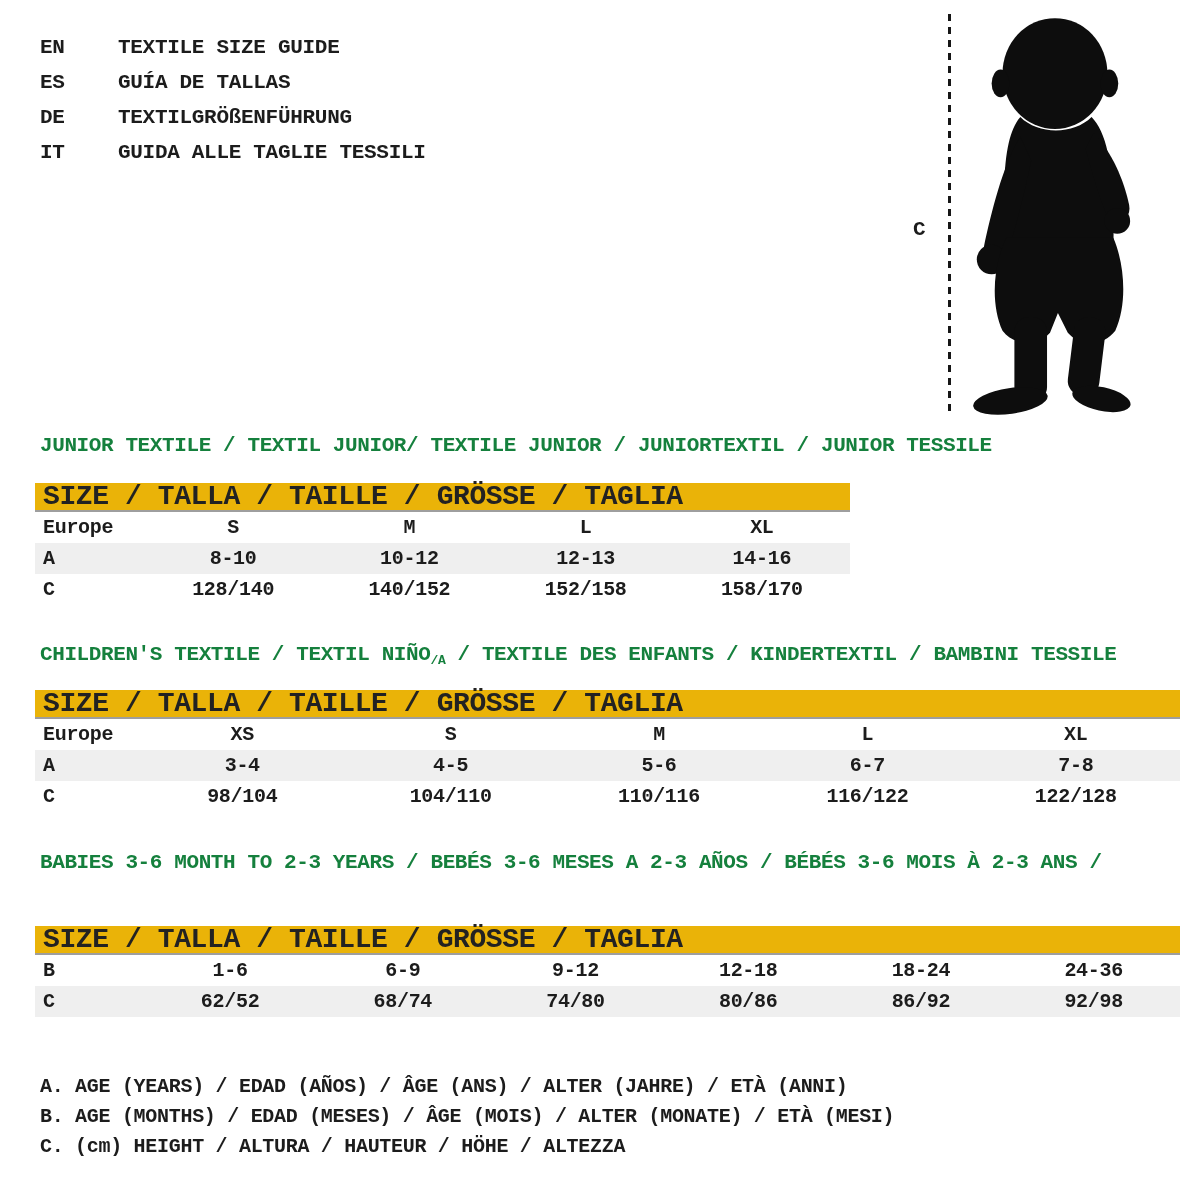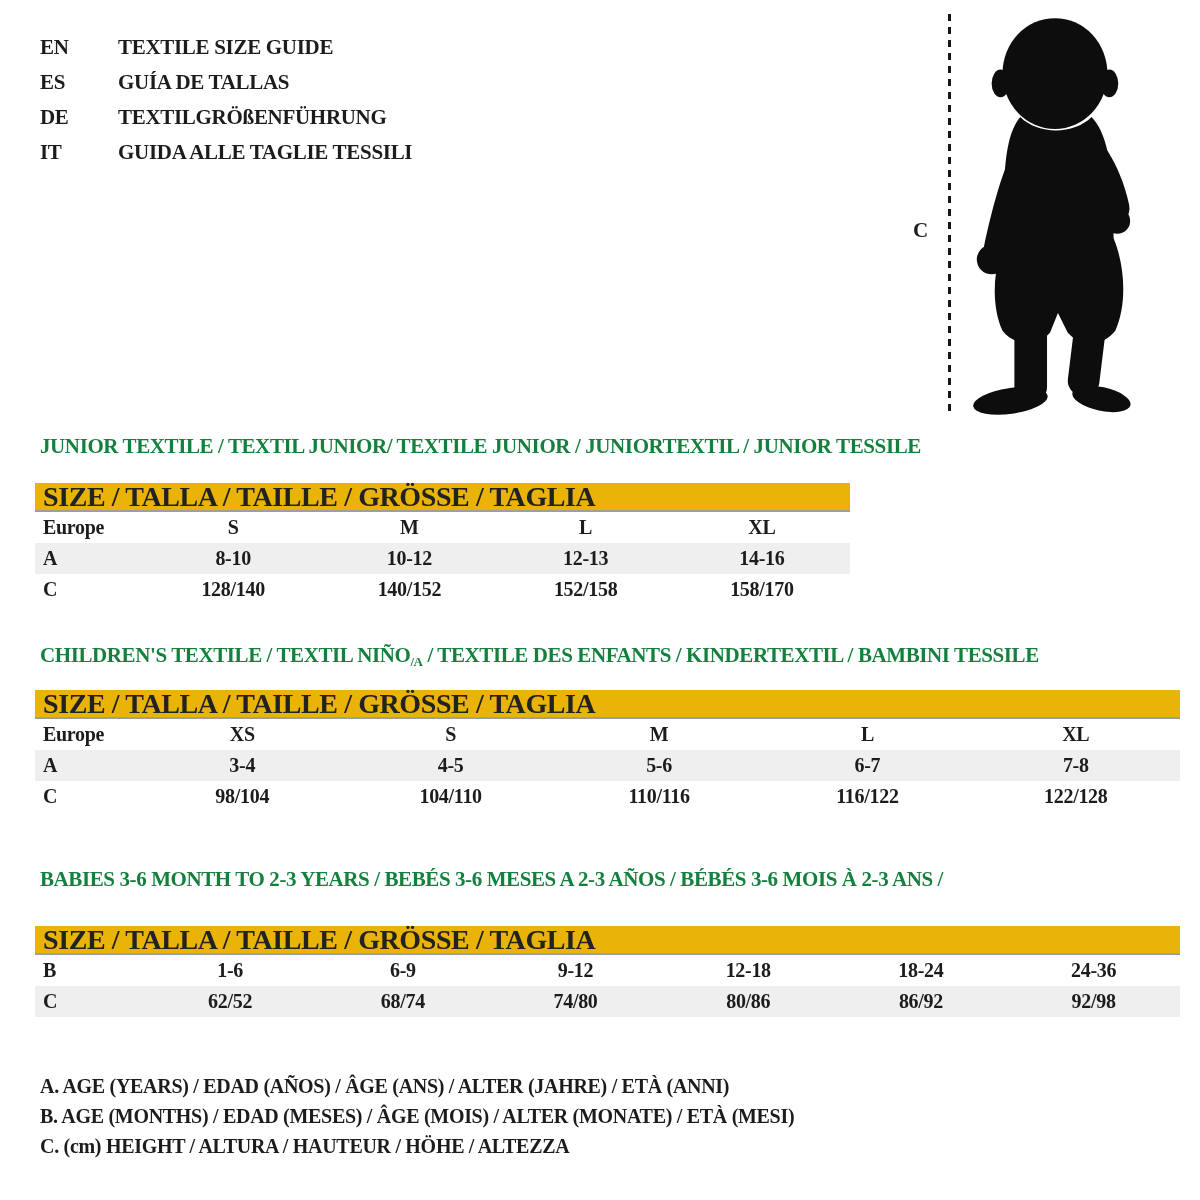--- a/index.html
+++ b/index.html
@@ -1,19 +1,19 @@
 <!DOCTYPE html>
 <html><head>
 <meta charset="utf-8">
 <title>Textile Size Guide</title>
 <style>
   html,body{margin:0;padding:0;background:#ffffff;}
   .page{
     position:relative;width:1200px;height:1200px;background:#ffffff;overflow:hidden;
-    font-family:Liberation Serif, serif;color:#1c1c1c;
+    font-family:Liberation Mono, monospace;color:#1c1c1c;
   }
   
   .langs{position:absolute;left:40px;top:30px;}
   .lang-row{display:flex;height:35px;align-items:center;}
   .lang-code{width:78px;font-size:21px;font-weight:700;letter-spacing:-0.3px;}
   .lang-title{font-size:21px;font-weight:700;letter-spacing:-0.3px;}
   
   .measure-line{
     position:absolute;left:948px;top:14px;width:3px;height:402px;
     background:repeating-linear-gradient(to bottom,#161616 0 7px,transparent 7px 13px);
@@ -35,21 +35,21 @@
   .t-row .cell{text-align:center;white-space:nowrap;}
   .t-row .cell.first{text-align:left;padding-left:8px;}
   .cols-junior .t-row{grid-template-columns:13.5% repeat(4,1fr);}
   .cols-children .t-row{grid-template-columns:9% repeat(5,1fr);}
   .cols-babies .t-row{grid-template-columns:9.5% repeat(6,1fr);}
   #table-junior{top:483px;width:815px;}
   #table-children{top:690px;width:1145px;}
   #table-babies{top:926px;width:1145px;}
   #title-junior{top:434px;}
   #title-children{top:643px;}
-  #title-babies-1{top:851px;margin-top:16px;}
+  #title-babies-1{top:851px;}
   #title-babies-2{top:882px;}
   
   .legend{position:absolute;left:40px;top:1071px;}
   .legend-line{height:30px;display:flex;align-items:center;font-size:20px;font-weight:700;letter-spacing:-0.3px;white-space:nowrap;}
 </style>
 </head>
 <body>
 
 <div class="page">
 

